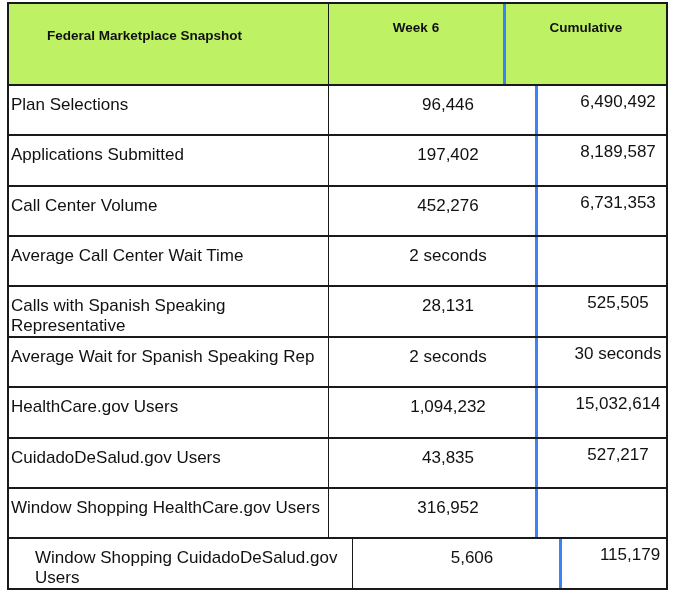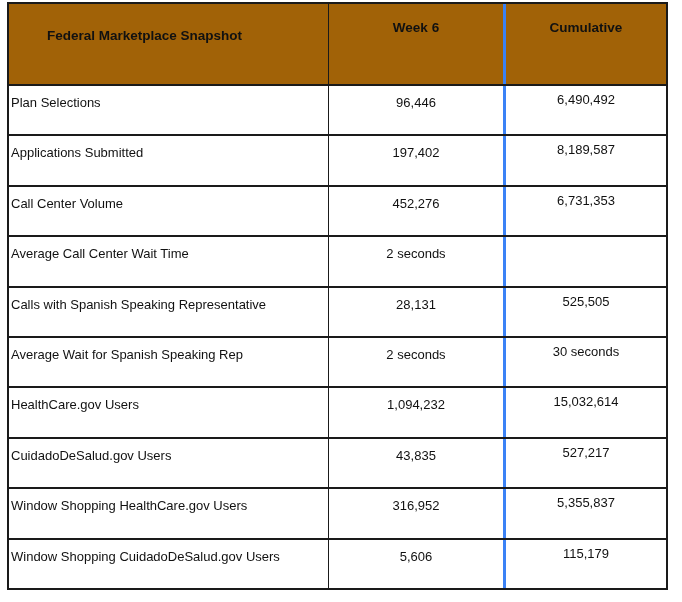--- a/index.html
+++ b/index.html
@@ -32,24 +32,26 @@
     flex: none;
     display: flex;
     border-bottom: 2px solid #1a1a1a;
     font-weight: bold;
     font-size: 13.5px;
   }
   .data-row {
     flex: 1 1 0;
     display: flex;
     border-bottom: 2px solid #1a1a1a;
-    font-size: 13px;
+    font-size: 17px;
+    gap: 32px;
   }
   .data-row:last-child {
     border-bottom: none;
+    margin-left: 24px;
   }
   .cell {
     box-sizing: border-box;
     overflow: hidden;
   }
   .label-col {
     width: 320px;
     flex: none;
     border-right: 1px solid #1a1a1a;
     text-align: left;
@@ -76,21 +78,21 @@
   .header-row .cumulative-col {
     padding-top: 13px;
     line-height: 21px;
   }
 </style>
 </head>
 <body>
 
 <div class="snapshot-table">
 
-  <div class="header-row" style="background: #a16207; justify-content: flex-end;">
+  <div class="header-row" style="background: #bef264; justify-content: flex-end;">
     <div class="cell label-col">
       <span>Federal Marketplace Snapshot</span>
     </div>
     <div class="cell week-col">
       <div>Week 6</div>
     </div>
     <div class="cell cumulative-col">
       <div>Cumulative</div>
     </div>
   </div>
@@ -122,20 +124,19 @@
         <div class="cell label-col">HealthCare.gov Users</div>
         <div class="cell week-col">1,094,232</div>
         <div class="cell cumulative-col">15,032,614</div>
       </div><div class="data-row">
         <div class="cell label-col">CuidadoDeSalud.gov Users</div>
         <div class="cell week-col">43,835</div>
         <div class="cell cumulative-col">527,217</div>
       </div><div class="data-row">
         <div class="cell label-col">Window Shopping HealthCare.gov Users</div>
         <div class="cell week-col">316,952</div>
-        <div class="cell cumulative-col">5,355,837</div>
       </div><div class="data-row">
         <div class="cell label-col">Window Shopping CuidadoDeSalud.gov Users</div>
         <div class="cell week-col">5,606</div>
         <div class="cell cumulative-col">115,179</div>
       </div></div>
 
 </div>
 
 </body></html>

